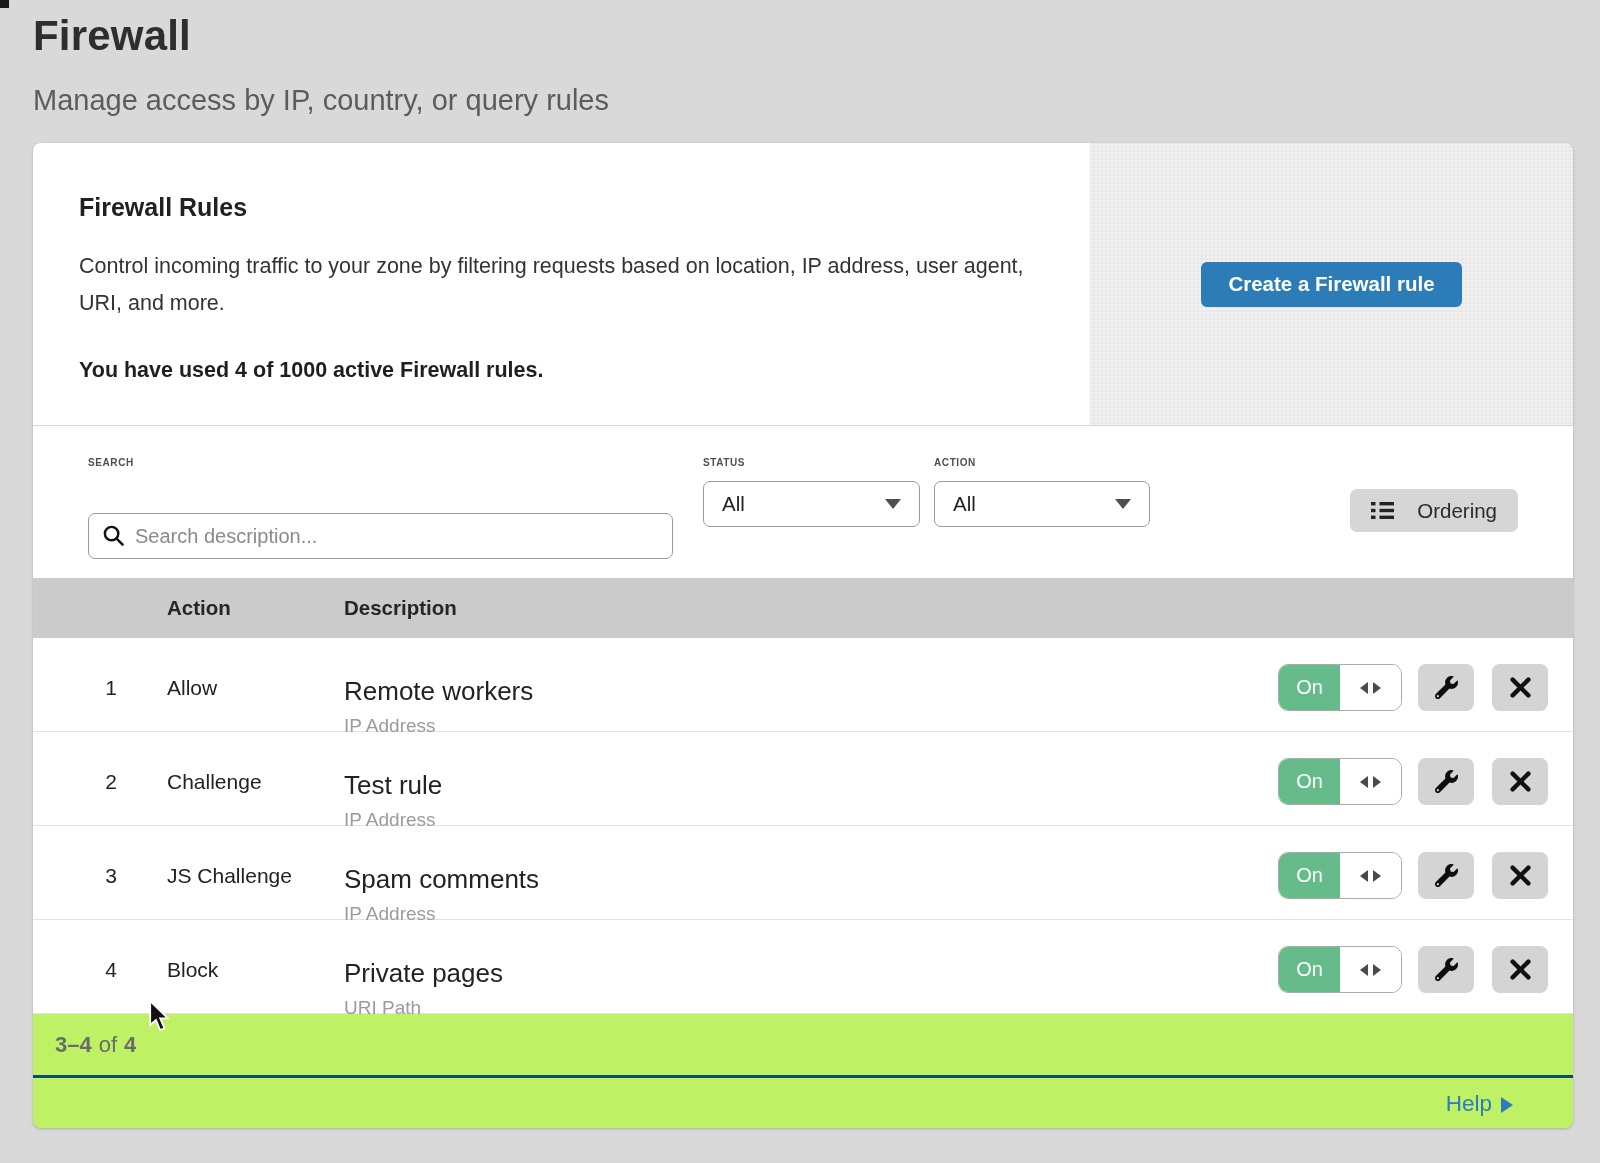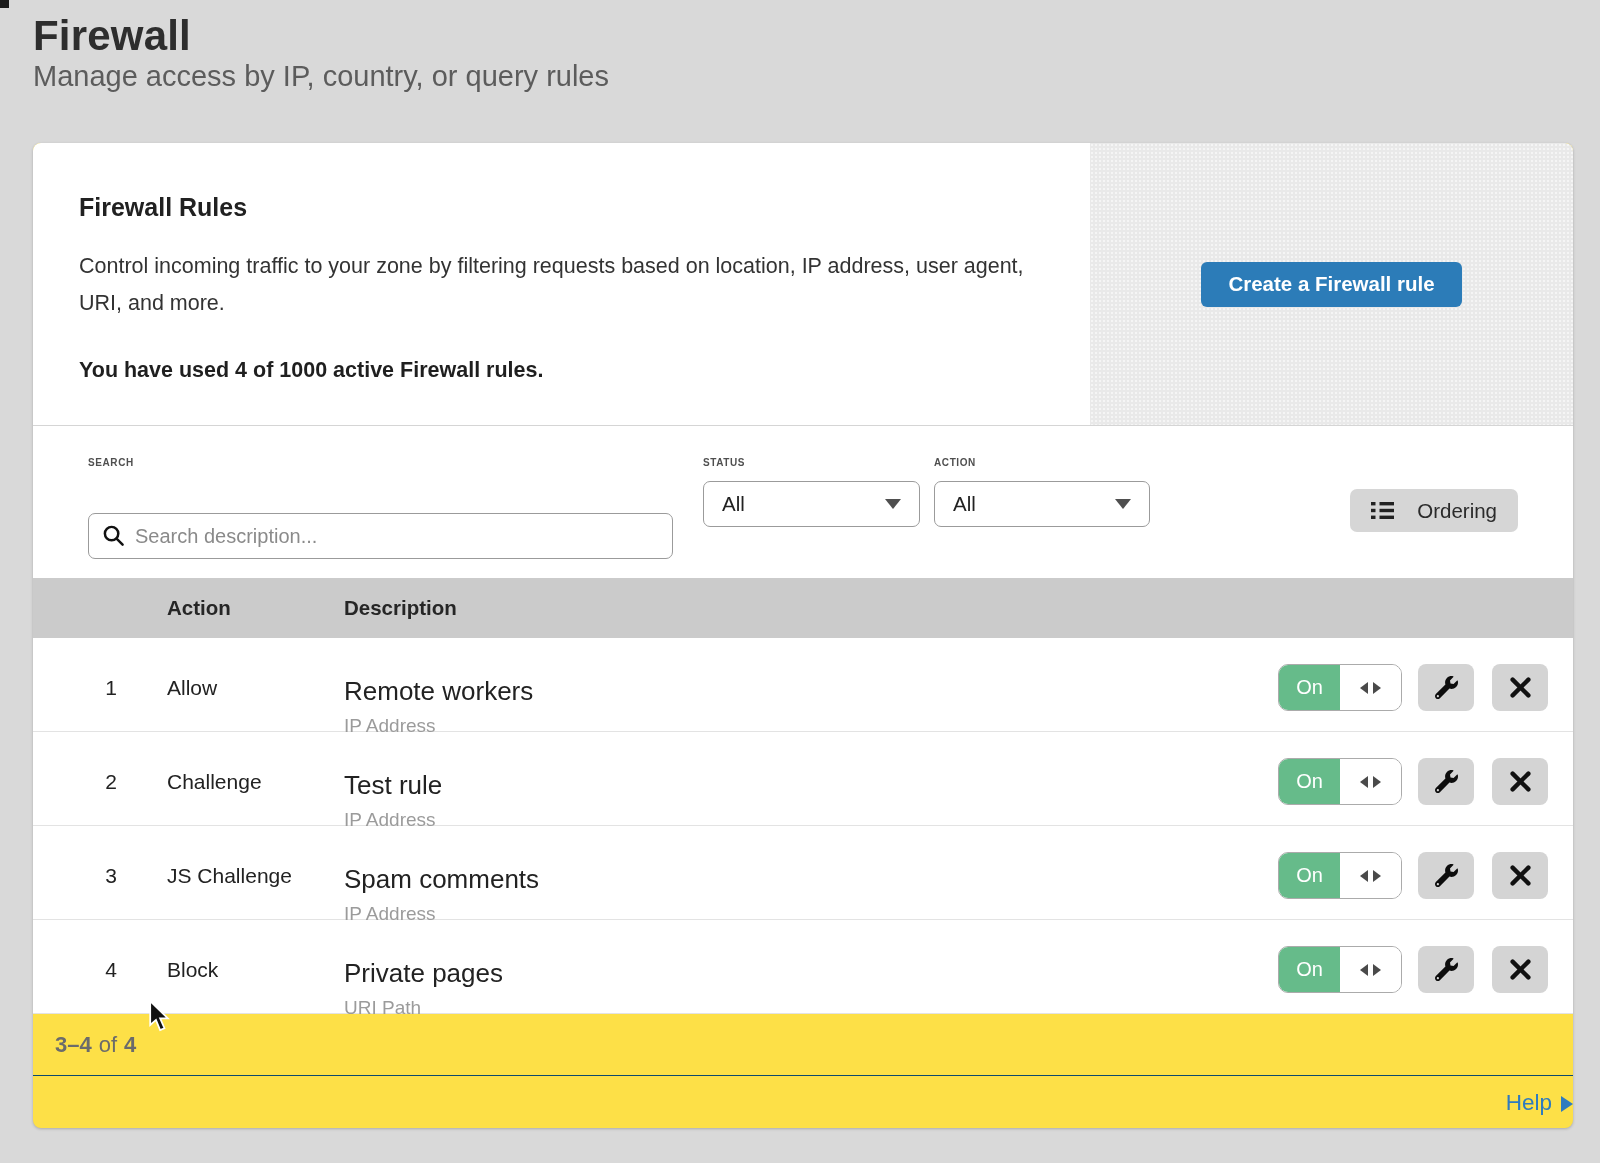--- a/index.html
+++ b/index.html
@@ -8,28 +8,28 @@
     font-family: "Liberation Sans", "DejaVu Sans", sans-serif;
     background: #d9d9d9;
     position: relative;
     color: #222;
   }
   .artifact { position: absolute; left: 0; top: 0; width: 9px; height: 8px; background: #1b1b1b; }
 
   
   .page-header { padding: 12px 0 0 33px; }
   .page-title { font-size: 42px; font-weight: 600; color: #2e2e2e; letter-spacing: 0.2px; }
-  .page-subtitle { font-size: 29px; font-weight: 400; color: #5c5c5c; }
+  .page-subtitle { margin-top: 24px; font-size: 29px; font-weight: 400; color: #5c5c5c; }
 
   
   .card {
     position: absolute;
     left: 33px; top: 143px;
     width: 1540px; height: 985px;
-    background: #fde047;
+    background: #bef264;
     border-radius: 8px;
     overflow: hidden;
     box-shadow: 0 1px 3px rgba(0,0,0,0.22);
   }
 
   
   .card-top { height: 282px; display: flex; }
   .card-top-left { width: 1057px; background: #fff; padding: 50px 46px 0 46px; }
   .card-top-right {
     flex: 1;
@@ -169,22 +169,23 @@
   .pagination {
     height: 61px;
     display: flex; align-items: center;
     padding-left: 22px;
     font-size: 22px; color: #6b6b6b;
   }
   .pagination .bold { font-weight: 700; }
   .pagination .sep { font-weight: 400; margin: 0 7px; }
   .help-bar {
     height: 55px;
-    border-top: 1px solid #0c4a6e;
+    border-top: 3px solid #0c4a6e;
     display: flex; align-items: center; justify-content: flex-end;
+    padding-right: 60px;
   }
   .help-link {
     display: flex; align-items: center; gap: 9px;
     font-size: 22.5px; color: #2f7bbf;
     text-decoration: none; cursor: pointer;
   }
   .help-arrow {
     width: 0; height: 0;
     border-top: 8px solid transparent;
     border-bottom: 8px solid transparent;

